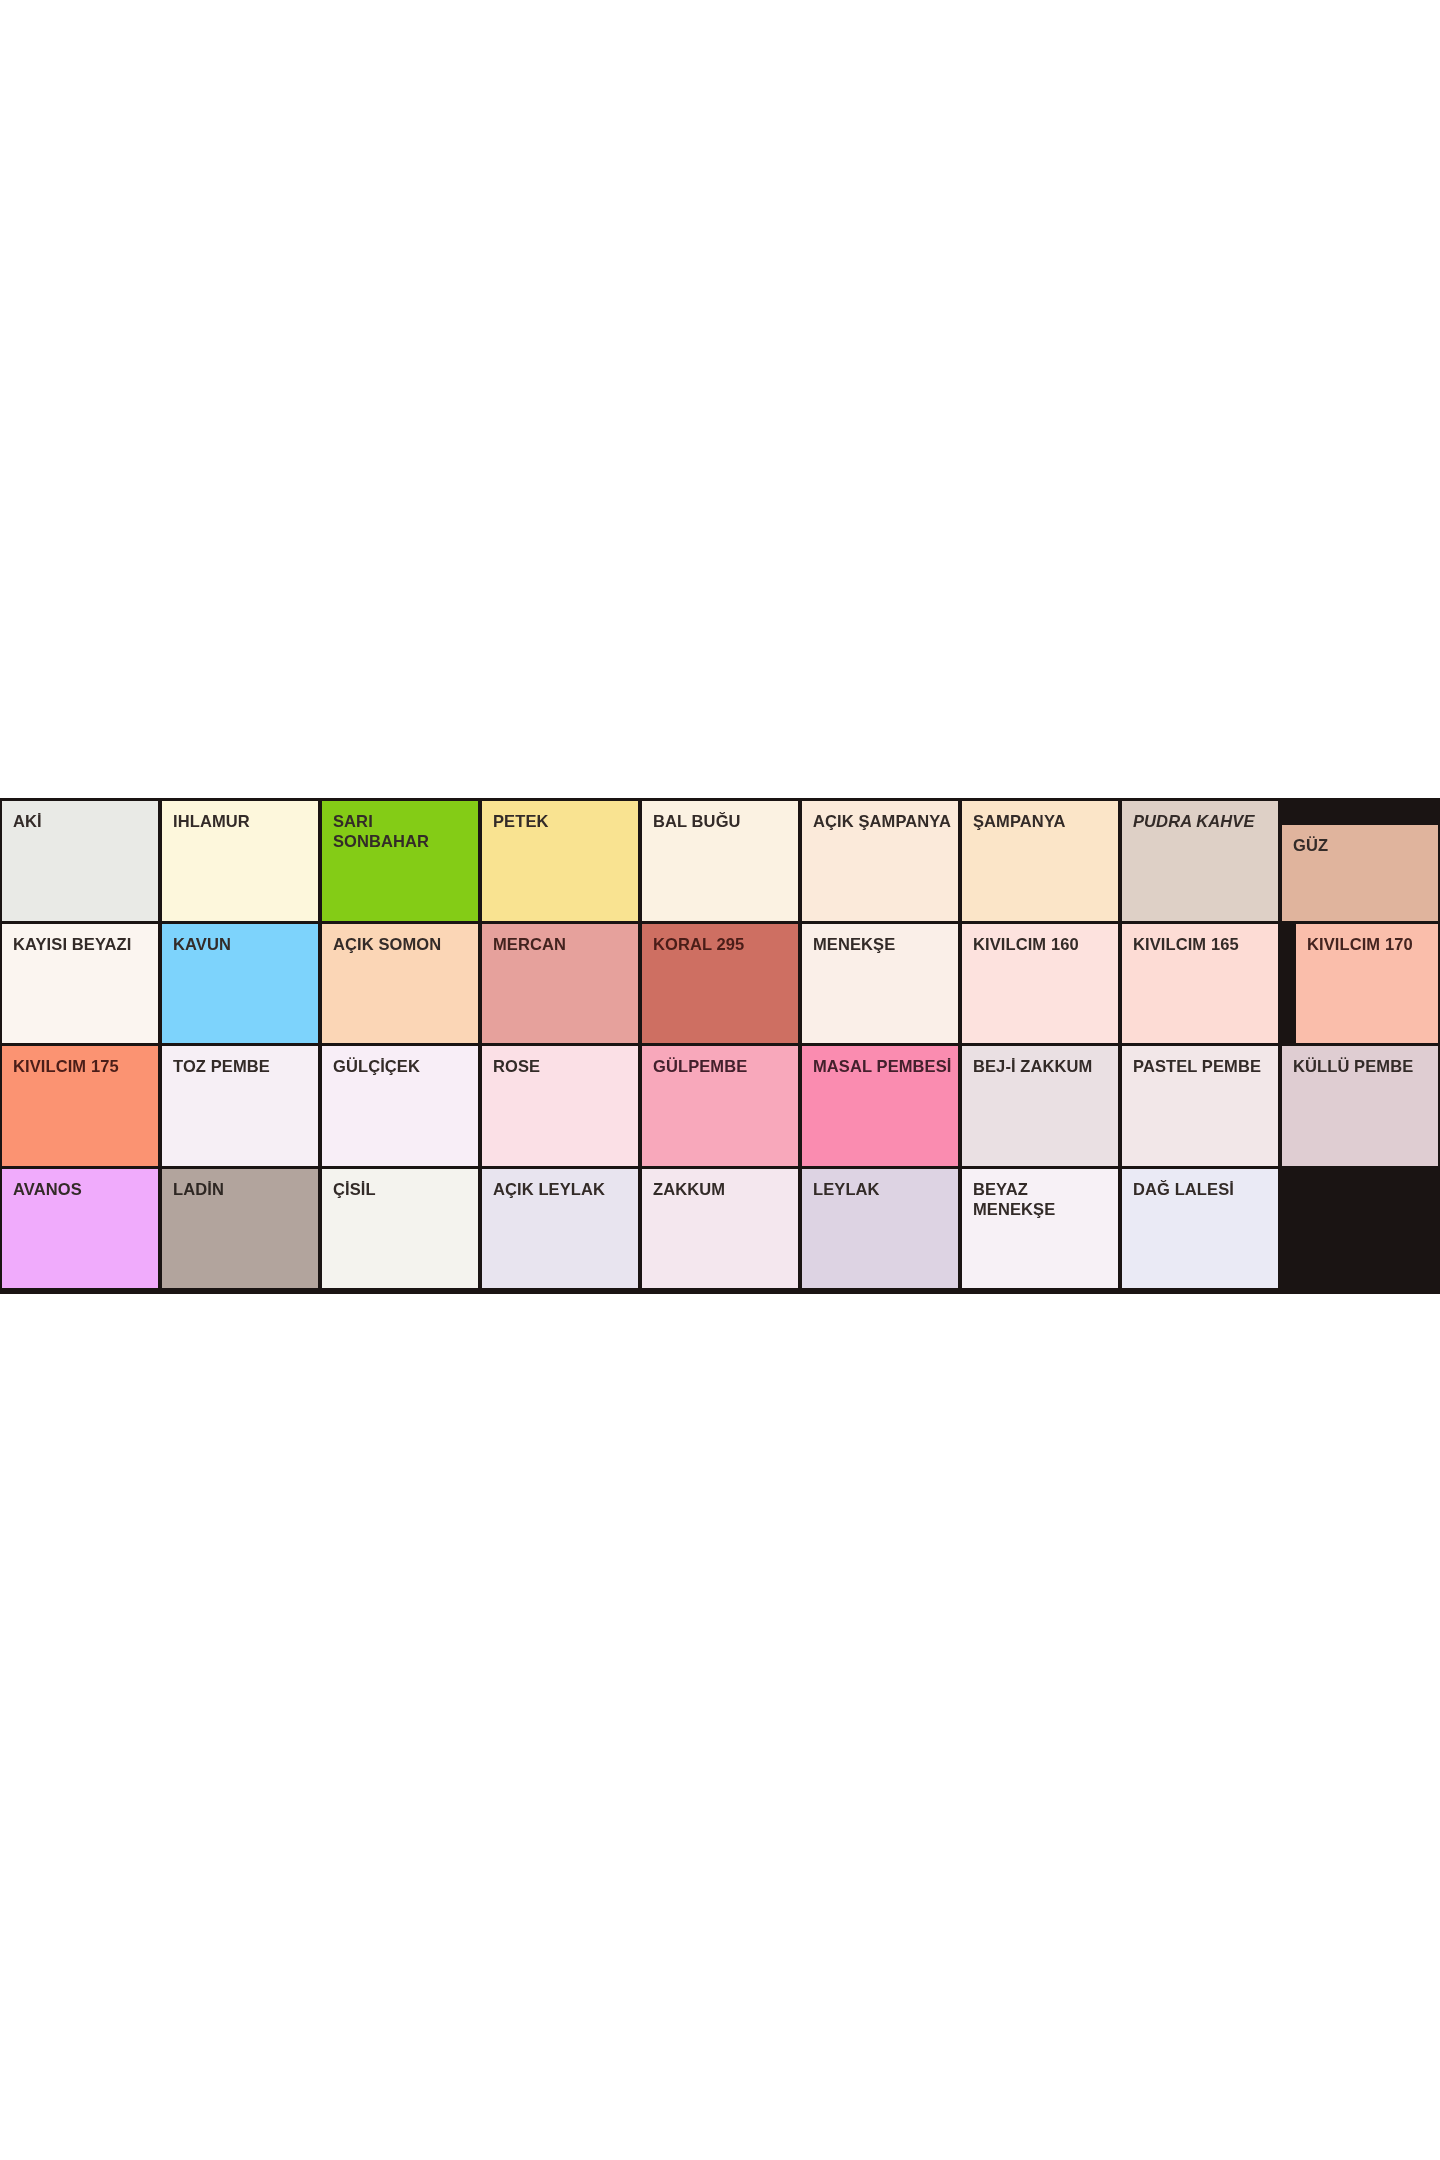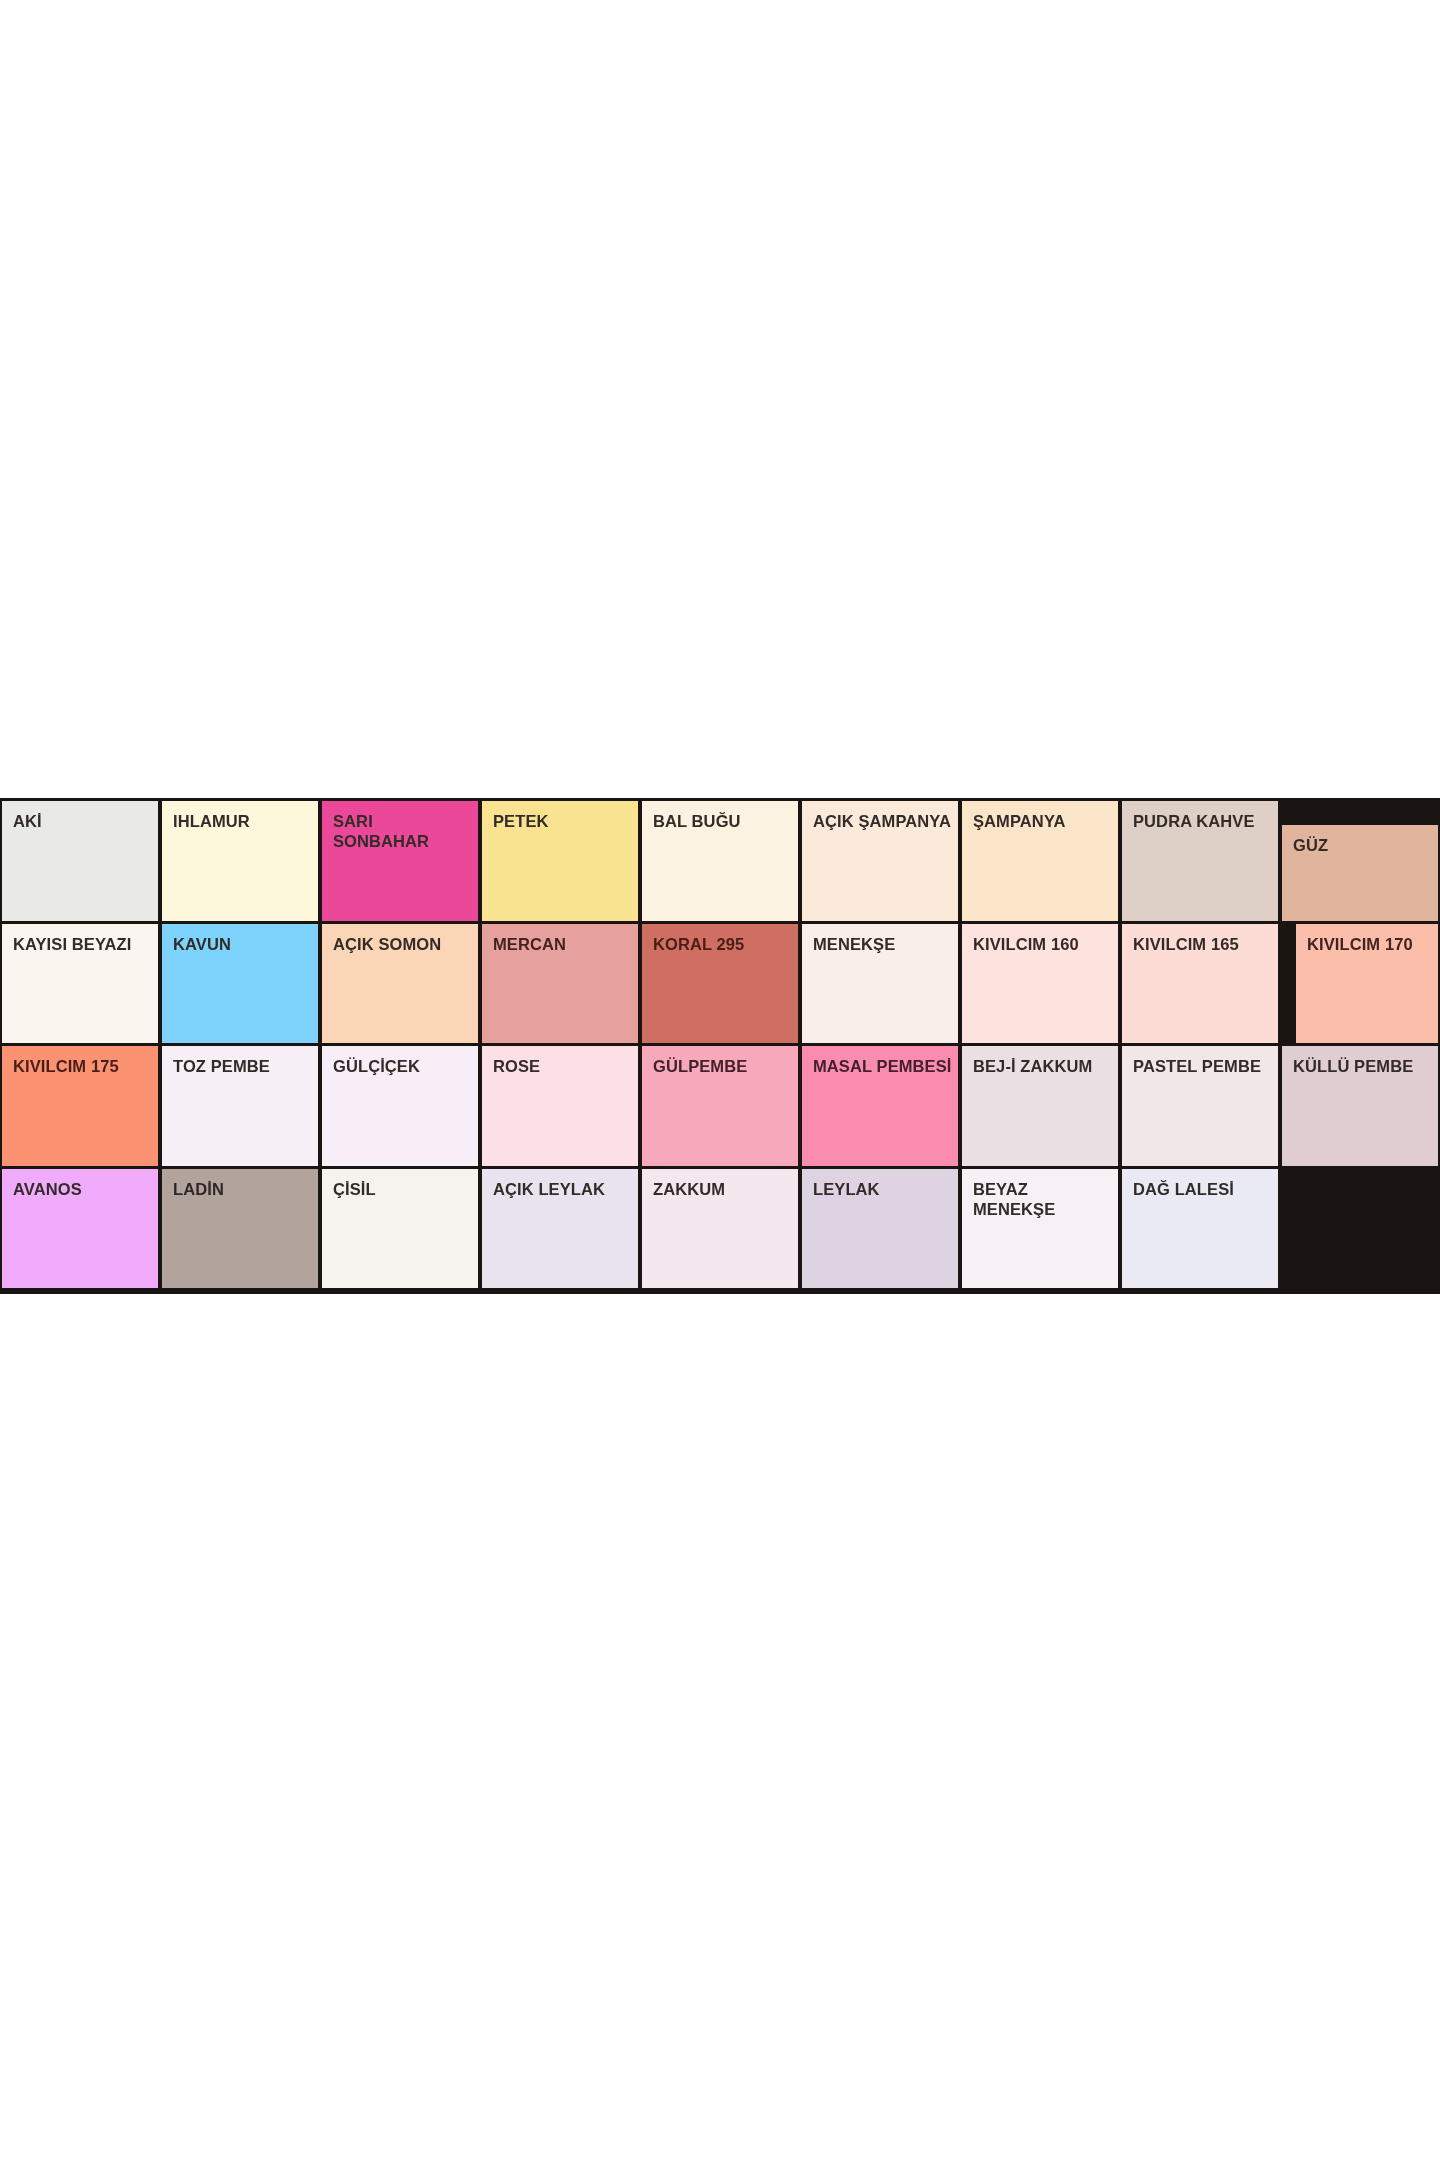--- a/index.html
+++ b/index.html
@@ -68,37 +68,37 @@
 
 <div id="page">
   <div id="swatch-chart">
     <div class="chart-grid">
         <div class="swatch" style="background: rgb(233, 234, 230);">
           <span class="swatch-label" style="color: rgb(51, 43, 40);">AKİ</span>
         </div>
         <div class="swatch" style="background: rgb(253, 247, 220);">
           <span class="swatch-label" style="color: rgb(51, 43, 40);">IHLAMUR</span>
         </div>
-        <div class="swatch" style="background: #ec4899;">
+        <div class="swatch" style="background: #84cc16;">
           <span class="swatch-label" style="color: rgb(51, 43, 40);">SARI
 SONBAHAR</span>
         </div>
         <div class="swatch" style="background: rgb(249, 227, 145);">
           <span class="swatch-label" style="color: rgb(51, 43, 40);">PETEK</span>
         </div>
         <div class="swatch" style="background: rgb(251, 242, 226);">
           <span class="swatch-label" style="color: rgb(51, 43, 40);">BAL BUĞU</span>
         </div>
         <div class="swatch" style="background: rgb(251, 234, 218);">
           <span class="swatch-label" style="color: rgb(51, 43, 40);">AÇIK ŞAMPANYA</span>
         </div>
         <div class="swatch" style="background: rgb(251, 229, 200);">
           <span class="swatch-label" style="color: rgb(51, 43, 40);">ŞAMPANYA</span>
         </div>
-        <div class="swatch" style="background: rgb(222, 208, 198);">
+        <div class="swatch" style="background: rgb(222, 208, 198); font-style: italic;">
           <span class="swatch-label" style="color: rgb(51, 43, 40);">PUDRA KAHVE</span>
         </div>
         <div class="swatch" style="background: rgb(224, 180, 157); margin-top: 24px;">
           <span class="swatch-label" style="color: rgb(51, 43, 40);">GÜZ</span>
         </div>
         <div class="swatch" style="background: rgb(251, 245, 240);">
           <span class="swatch-label" style="color: rgb(51, 43, 40);">KAYISI BEYAZI</span>
         </div>
         <div class="swatch" style="background: #7dd3fc;">
           <span class="swatch-label" style="color: rgb(51, 43, 40);">KAVUN</span>

